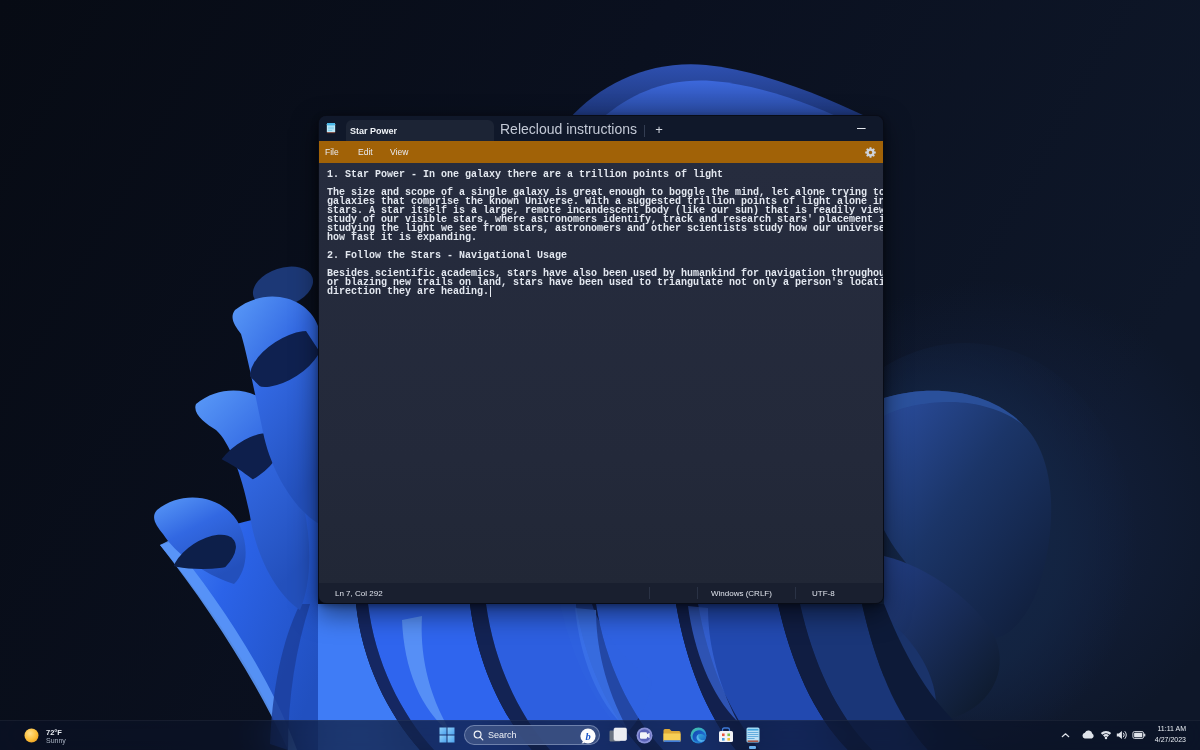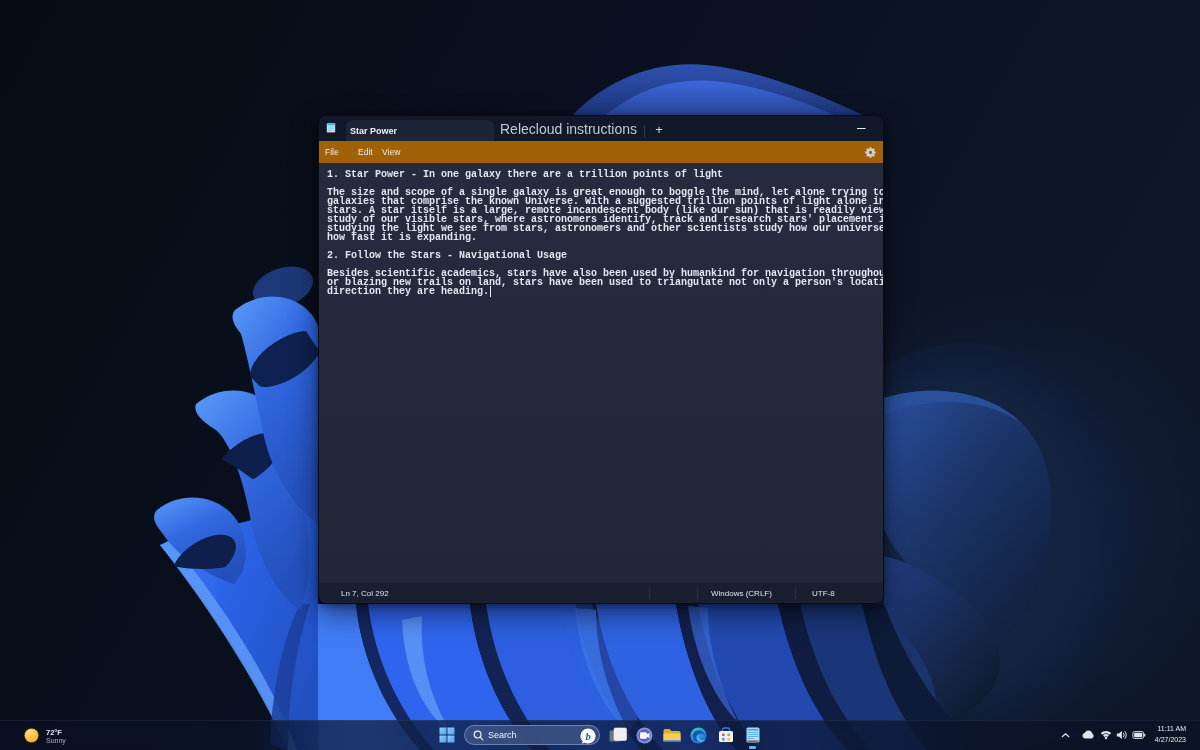--- a/index.html
+++ b/index.html
@@ -182,21 +182,21 @@
         <div class="cb">
             <svg width="9" height="9" viewBox="0 0 9 9">
               <path d="M0.6,0.6 L8,8 M8,0.6 L0.6,8" stroke="#e4e7ee" stroke-width="1"></path>
             </svg>
           </div>
       </div>
     </div>
     <div id="menubar">
       <div class="menu" style="left:6px;">File</div>
       <div class="menu" style="left:39px;">Edit</div>
-      <div class="menu" style="left:63px;">View</div>
+      <div class="menu" style="left:71px;">View</div>
       <div id="gear">
         <svg width="13" height="13" viewBox="0 0 24 24">
             <path d="M 21.65,10.30 A 9.8,9.8 0 0 1 21.65,13.70 L 19.37,13.84 A 7.6,7.6 0 0 1 18.51,15.91 L 20.03,17.62 A 9.8,9.8 0 0 1 17.62,20.03 L 15.91,18.51 A 7.6,7.6 0 0 1 13.84,19.37 L 13.70,21.65 A 9.8,9.8 0 0 1 10.30,21.65 L 10.16,19.37 A 7.6,7.6 0 0 1 8.09,18.51 L 6.38,20.03 A 9.8,9.8 0 0 1 3.97,17.62 L 5.49,15.91 A 7.6,7.6 0 0 1 4.63,13.84 L 2.35,13.70 A 9.8,9.8 0 0 1 2.35,10.30 L 4.63,10.16 A 7.6,7.6 0 0 1 5.49,8.09 L 3.97,6.38 A 9.8,9.8 0 0 1 6.38,3.97 L 8.09,5.49 A 7.6,7.6 0 0 1 10.16,4.63 L 10.30,2.35 A 9.8,9.8 0 0 1 13.70,2.35 L 13.84,4.63 A 7.6,7.6 0 0 1 15.91,5.49 L 17.62,3.97 A 9.8,9.8 0 0 1 20.03,6.38 L 18.51,8.09 A 7.6,7.6 0 0 1 19.37,10.16 Z M 15.20,12.00 A 3.2,3.2 0 1 0 8.80,12.00 A 3.2,3.2 0 1 0 15.20,12.00 Z" fill="#cdd2dc" fill-rule="evenodd"></path>
           </svg>
       </div>
     </div>
     <div id="editor">1. Star Power - In one galaxy there are a trillion points of light
 
 The size and scope of a single galaxy is great enough to boggle the mind, let alone trying to contemplate the estimated 100 billion
 galaxies that comprise the known Universe. With a suggested trillion points of light alone in a galaxy, that is a heck of a lot of
@@ -204,21 +204,21 @@
 study of our visible stars, where astronomers identify, track and research stars' placement in our known galaxy and beyond. By
 studying the light we see from stars, astronomers and other scientists study how our universe came into existence, how long ago and
 how fast it is expanding.
 
 2. Follow the Stars - Navigational Usage
 
 Besides scientific academics, stars have also been used by humankind for navigation throughout our history. Whether crossing an ocean
 or blazing new trails on land, stars have been used to triangulate not only a person's location but also helping to determine the
 direction they are heading.<span style="border-left:1px solid #e8ecf2;margin-left:1px;"></span></div>
     <div id="statusbar">
-      <div style="margin-left:22px;">Ln 7, Col 292</div>
+      <div style="margin-left:16px;">Ln 7, Col 292</div>
       <div style="position:absolute;left:330px;top:4px;" class="sdiv"></div>
       <div style="position:absolute;left:336px;margin-top:36px;">100%</div>
       <div style="position:absolute;left:378px;top:4px;" class="sdiv"></div>
       <div style="position:absolute;left:392px;">Windows (CRLF)</div>
       <div style="position:absolute;left:476px;top:4px;" class="sdiv"></div>
       <div style="position:absolute;left:493px;">UTF-8</div>
     </div>
   </div>
 
   <div id="taskbar"></div>

